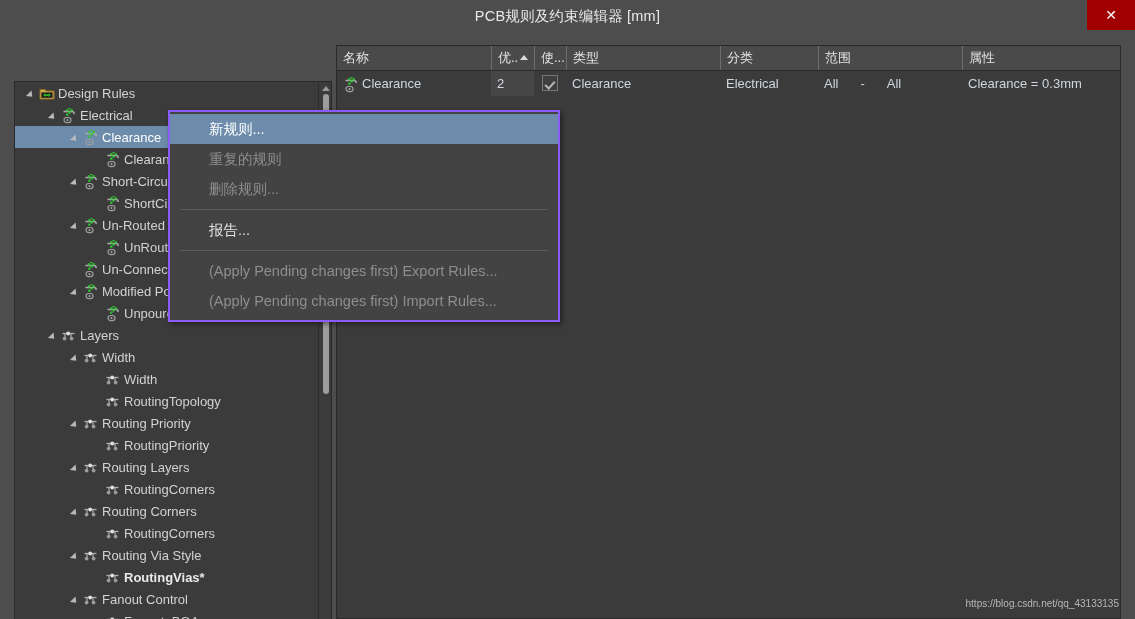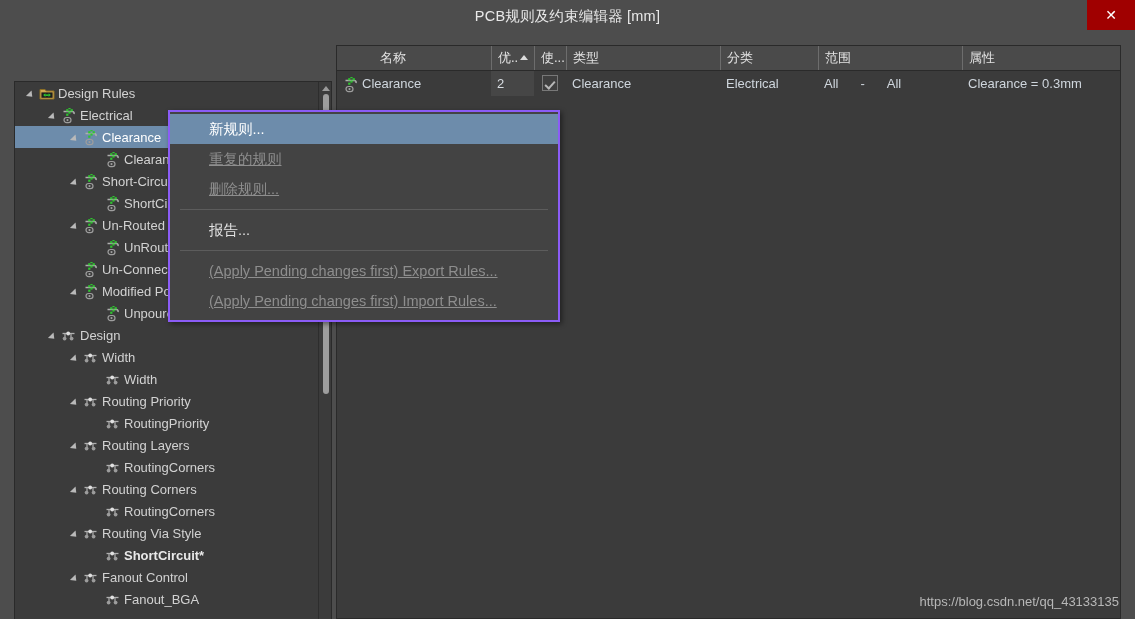--- a/index.html
+++ b/index.html
@@ -151,21 +151,21 @@
   .th {
     position: absolute;
     top: 0; height: 24px; line-height: 24px;
     color: #e3e3e3;
     font-size: 13px;
     padding-left: 6px;
     box-sizing: border-box;
     border-left: 1px solid #6d6d6d;
     overflow: hidden;
   }
-  .th:first-child { border-left: none; margin-left: 37px; }
+  .th:first-child { border-left: none; }
   .sort-arrow {
     position: absolute;
     right: 6px; top: 9px;
     width: 0; height: 0;
     border-left: 4px solid transparent;
     border-right: 4px solid transparent;
     border-bottom: 5px solid #dcdcdc;
   }
   .trow {
     position: relative;
@@ -227,33 +227,33 @@
   .mi {
     position: relative;
     height: 30px; line-height: 30px;
     padding-left: 39px;
     font-size: 14.5px;
     color: #e2e2e2;
     white-space: nowrap;
     cursor: pointer;
   }
   .mi.hl { background: #6d8cab; color: #ffffff; }
-  .mi.disabled { color: #8e8e8e; cursor: default; text-decoration: underline; }
+  .mi.disabled { color: #8e8e8e; cursor: default; }
   .msep {
     height: 1px;
     margin: 5px 10px 5px 10px;
     background: #5c5c5c;
   }
 
   
   .watermark {
     position: absolute;
     right: 16px; bottom: 10px;
     color: #b7b7b7;
-    font-size: 13px;
+    font-size: 10px;
     white-space: nowrap;
     z-index: 50;
   }
 </style>
 </head>
 <body>
 
 <div id="app">
 
   <div class="titlebar">
@@ -371,35 +371,42 @@
               <rect x="7.4" y="-1" width="2.2" height="2.2" fill="#2fc72f"></rect>
               <rect x="9.6" y="1.2" width="2.2" height="2.2" fill="#2fc72f"></rect>
               <rect x="5.2" y="5.6" width="2.2" height="2.2" fill="#2fc72f"></rect>
             </svg></span><span class="tree-label">UnpouredPolygon</span></div>
         <div class="tree-row"><span style="display:inline-block;width:32px"></span><span class="expander open"></span><span class="ticon icon-net"><svg width="17" height="16" viewBox="0 0 17 16">
               <path d="M1.5 5.5 L13.5 5.5" stroke="#b0b0b0" stroke-width="1.3"></path>
               <path d="M4 5.5 L4 9.5 M10 5.5 L10 9.5" stroke="#b0b0b0" stroke-width="1.2"></path>
               <circle cx="7.2" cy="5.5" r="1.9" fill="#e0e0e0"></circle>
               <circle cx="3.6" cy="10.6" r="1.9" fill="#9c9c9c"></circle>
               <circle cx="10.6" cy="10.6" r="1.9" fill="#9c9c9c"></circle>
-            </svg></span><span class="tree-label">Design</span></div>
+            </svg></span><span class="tree-label">Layers</span></div>
         <div class="tree-row"><span style="display:inline-block;width:54px"></span><span class="expander open"></span><span class="ticon icon-net"><svg width="17" height="16" viewBox="0 0 17 16">
               <path d="M1.5 5.5 L13.5 5.5" stroke="#b0b0b0" stroke-width="1.3"></path>
               <path d="M4 5.5 L4 9.5 M10 5.5 L10 9.5" stroke="#b0b0b0" stroke-width="1.2"></path>
               <circle cx="7.2" cy="5.5" r="1.9" fill="#e0e0e0"></circle>
               <circle cx="3.6" cy="10.6" r="1.9" fill="#9c9c9c"></circle>
               <circle cx="10.6" cy="10.6" r="1.9" fill="#9c9c9c"></circle>
             </svg></span><span class="tree-label">Width</span></div>
         <div class="tree-row"><span style="display:inline-block;width:76px"></span><span class="expander"></span><span class="ticon icon-net"><svg width="17" height="16" viewBox="0 0 17 16">
               <path d="M1.5 5.5 L13.5 5.5" stroke="#b0b0b0" stroke-width="1.3"></path>
               <path d="M4 5.5 L4 9.5 M10 5.5 L10 9.5" stroke="#b0b0b0" stroke-width="1.2"></path>
               <circle cx="7.2" cy="5.5" r="1.9" fill="#e0e0e0"></circle>
               <circle cx="3.6" cy="10.6" r="1.9" fill="#9c9c9c"></circle>
               <circle cx="10.6" cy="10.6" r="1.9" fill="#9c9c9c"></circle>
             </svg></span><span class="tree-label">Width</span></div>
+        <div class="tree-row"><span style="display:inline-block;width:76px"></span><span class="expander"></span><span class="ticon icon-net"><svg width="17" height="16" viewBox="0 0 17 16">
+              <path d="M1.5 5.5 L13.5 5.5" stroke="#b0b0b0" stroke-width="1.3"></path>
+              <path d="M4 5.5 L4 9.5 M10 5.5 L10 9.5" stroke="#b0b0b0" stroke-width="1.2"></path>
+              <circle cx="7.2" cy="5.5" r="1.9" fill="#e0e0e0"></circle>
+              <circle cx="3.6" cy="10.6" r="1.9" fill="#9c9c9c"></circle>
+              <circle cx="10.6" cy="10.6" r="1.9" fill="#9c9c9c"></circle>
+            </svg></span><span class="tree-label">RoutingTopology</span></div>
         <div class="tree-row"><span style="display:inline-block;width:54px"></span><span class="expander open"></span><span class="ticon icon-net"><svg width="17" height="16" viewBox="0 0 17 16">
               <path d="M1.5 5.5 L13.5 5.5" stroke="#b0b0b0" stroke-width="1.3"></path>
               <path d="M4 5.5 L4 9.5 M10 5.5 L10 9.5" stroke="#b0b0b0" stroke-width="1.2"></path>
               <circle cx="7.2" cy="5.5" r="1.9" fill="#e0e0e0"></circle>
               <circle cx="3.6" cy="10.6" r="1.9" fill="#9c9c9c"></circle>
               <circle cx="10.6" cy="10.6" r="1.9" fill="#9c9c9c"></circle>
             </svg></span><span class="tree-label">Routing Priority</span></div>
         <div class="tree-row"><span style="display:inline-block;width:76px"></span><span class="expander"></span><span class="ticon icon-net"><svg width="17" height="16" viewBox="0 0 17 16">
               <path d="M1.5 5.5 L13.5 5.5" stroke="#b0b0b0" stroke-width="1.3"></path>
               <path d="M4 5.5 L4 9.5 M10 5.5 L10 9.5" stroke="#b0b0b0" stroke-width="1.2"></path>
@@ -441,21 +448,21 @@
               <circle cx="7.2" cy="5.5" r="1.9" fill="#e0e0e0"></circle>
               <circle cx="3.6" cy="10.6" r="1.9" fill="#9c9c9c"></circle>
               <circle cx="10.6" cy="10.6" r="1.9" fill="#9c9c9c"></circle>
             </svg></span><span class="tree-label">Routing Via Style</span></div>
         <div class="tree-row"><span style="display:inline-block;width:76px"></span><span class="expander"></span><span class="ticon icon-net"><svg width="17" height="16" viewBox="0 0 17 16">
               <path d="M1.5 5.5 L13.5 5.5" stroke="#b0b0b0" stroke-width="1.3"></path>
               <path d="M4 5.5 L4 9.5 M10 5.5 L10 9.5" stroke="#b0b0b0" stroke-width="1.2"></path>
               <circle cx="7.2" cy="5.5" r="1.9" fill="#e0e0e0"></circle>
               <circle cx="3.6" cy="10.6" r="1.9" fill="#9c9c9c"></circle>
               <circle cx="10.6" cy="10.6" r="1.9" fill="#9c9c9c"></circle>
-            </svg></span><span class="tree-label bold">ShortCircuit*</span></div>
+            </svg></span><span class="tree-label bold">RoutingVias*</span></div>
         <div class="tree-row"><span style="display:inline-block;width:54px"></span><span class="expander open"></span><span class="ticon icon-net"><svg width="17" height="16" viewBox="0 0 17 16">
               <path d="M1.5 5.5 L13.5 5.5" stroke="#b0b0b0" stroke-width="1.3"></path>
               <path d="M4 5.5 L4 9.5 M10 5.5 L10 9.5" stroke="#b0b0b0" stroke-width="1.2"></path>
               <circle cx="7.2" cy="5.5" r="1.9" fill="#e0e0e0"></circle>
               <circle cx="3.6" cy="10.6" r="1.9" fill="#9c9c9c"></circle>
               <circle cx="10.6" cy="10.6" r="1.9" fill="#9c9c9c"></circle>
             </svg></span><span class="tree-label">Fanout Control</span></div>
         <div class="tree-row"><span style="display:inline-block;width:76px"></span><span class="expander"></span><span class="ticon icon-net"><svg width="17" height="16" viewBox="0 0 17 16">
               <path d="M1.5 5.5 L13.5 5.5" stroke="#b0b0b0" stroke-width="1.3"></path>
               <path d="M4 5.5 L4 9.5 M10 5.5 L10 9.5" stroke="#b0b0b0" stroke-width="1.2"></path>

